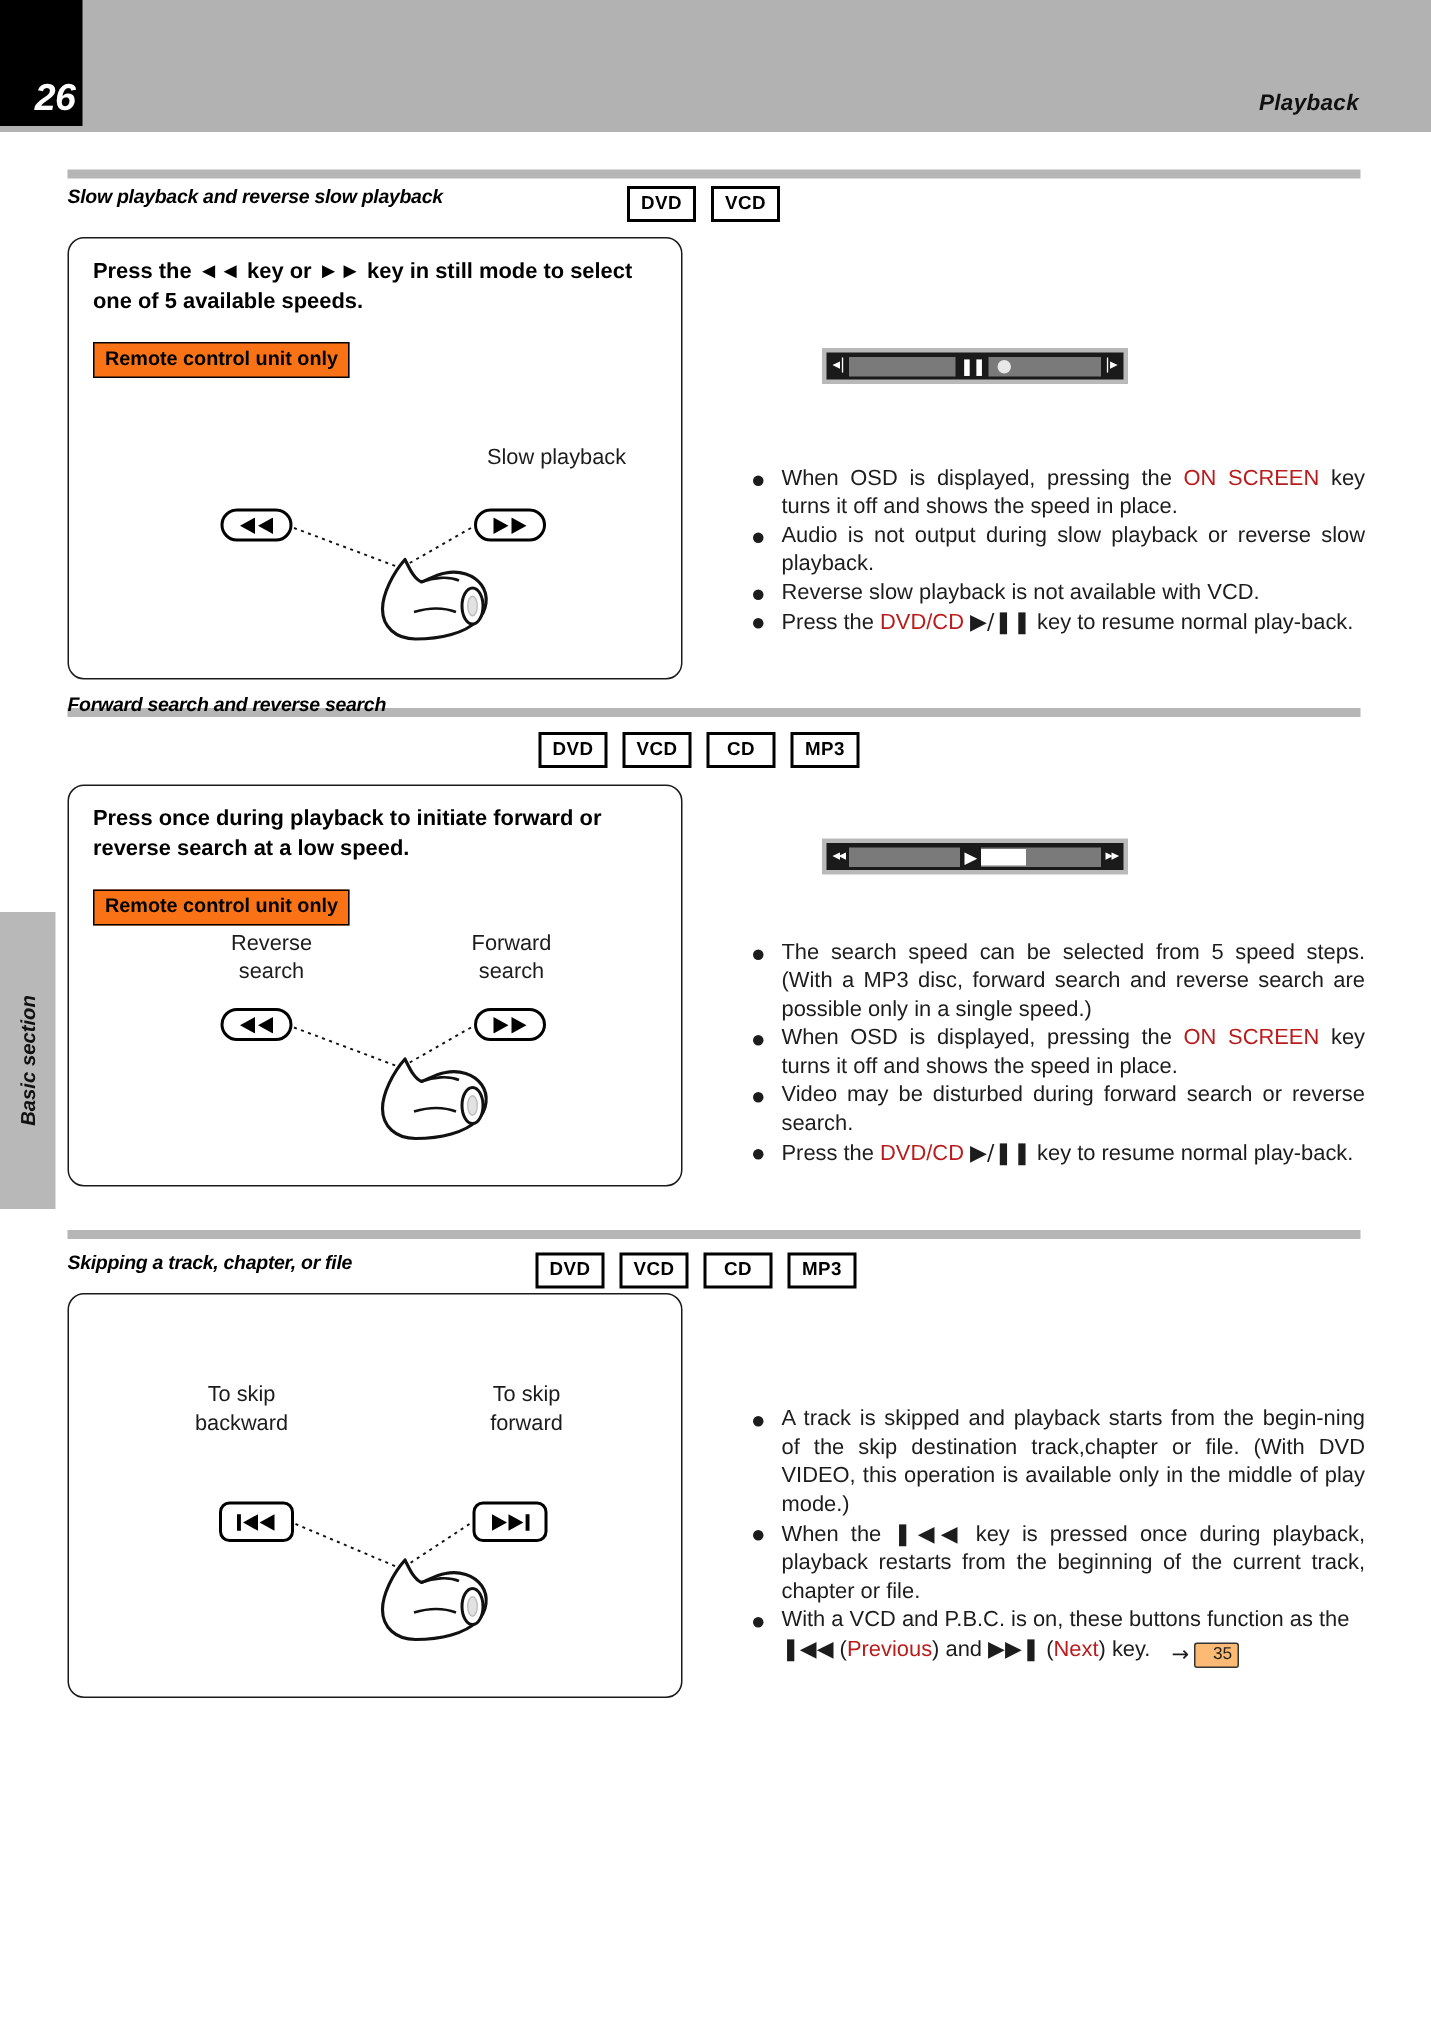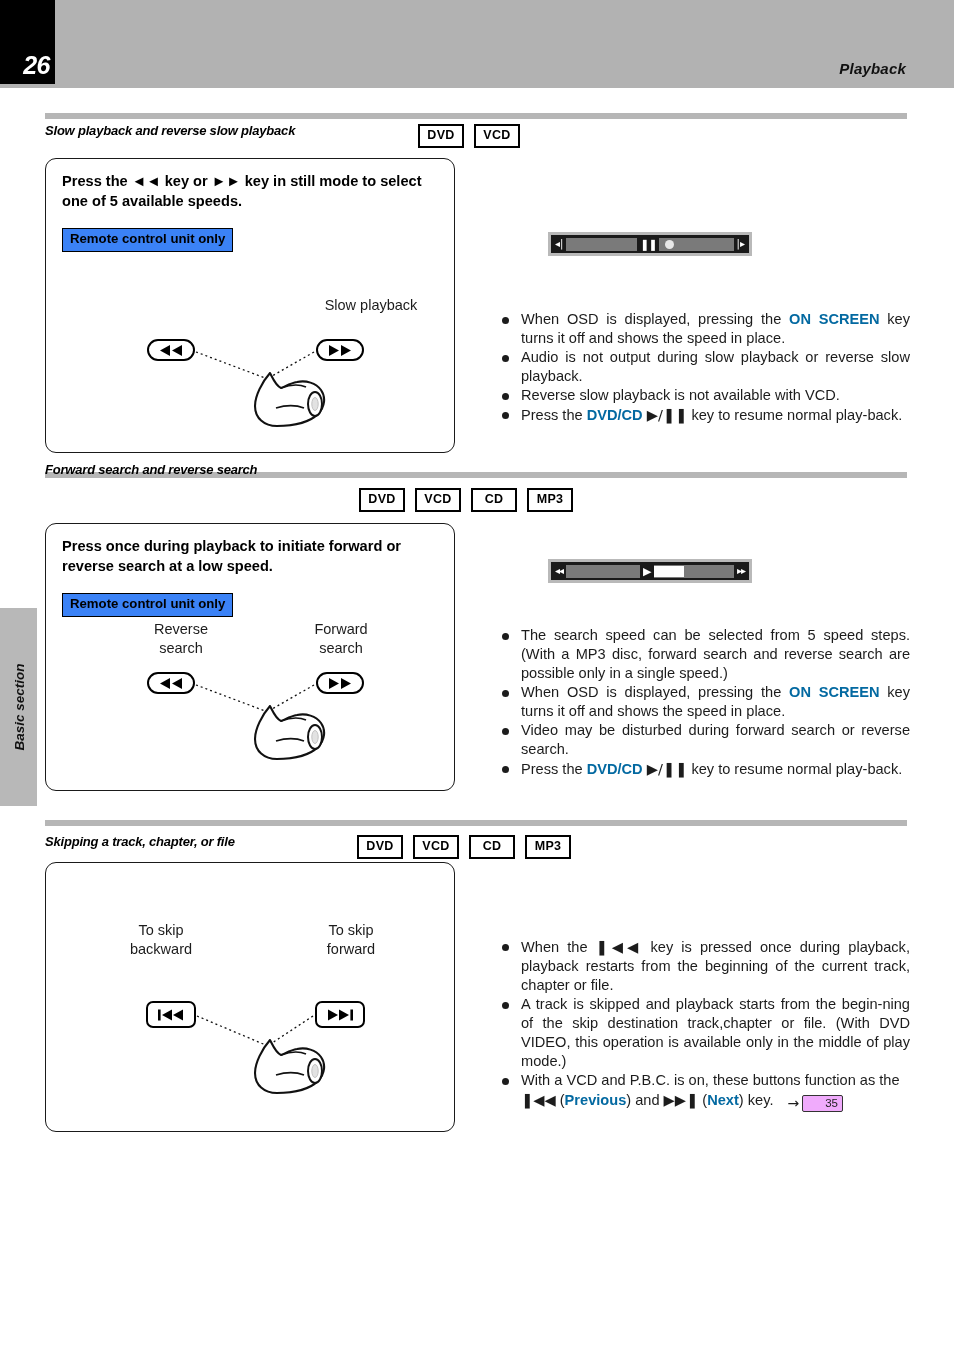--- a/index.html
+++ b/index.html
@@ -89,21 +89,21 @@
     font-weight:bold;font-size:14.6px;line-height:1.38;
     color:#000;
   }
   .rc-box{
     position:absolute;
     border:1.5px solid #000;
     padding:3px 7px 4px 7px;
     font-weight:bold;font-size:13.2px;
     line-height:1.1;
     color:#000;
-    background:#3b82f6;
+    background:#f97316;
     white-space:nowrap;
   }
 
   .diag-label{
     position:absolute;
     font-size:14.5px;line-height:1.28;
     color:#1c1c1c;
     text-align:center;
     white-space:nowrap;
   }
@@ -164,36 +164,36 @@
     color:#1c1c1c;
     text-align:justify;
     margin-bottom:0px;
   }
   .bullet::before{
     content:"";
     position:absolute;left:2px;top:7px;
     width:7px;height:7px;border-radius:50%;
     background:#1c1c1c;
   }
-  .bullet b{font-weight:bold;color:#0369a1;}
+  .bullet b{font-weight:normal;color:#b91c1c;}
   .nojust{text-align:left;}
 
   .pageref{
     display:inline-flex;align-items:center;gap:3px;
     vertical-align:-3px;
     margin-left:14px;
   }
   .pageref .num{
     border:1.3px solid #333;
     border-radius:2px;
     font-size:11.5px;
-    padding:0px 4px 1px 22px;
+    padding:0px 4px 1px 12px;
     line-height:1.25;
     color:#222;
-    background:#f0abfc;
+    background:#fdba74;
   }
   .glyph{font-family:"DejaVu Sans", sans-serif;}
 </style>
 </head>
 <body>
 
 <div class="header-band"></div>
 <div class="page-num-box">
   <div class="page-num">26</div>
 </div>
@@ -363,21 +363,21 @@
     <svg class="hand" style="left:200px;top:168px;" width="100" height="70" viewBox="0 0 100 70">
       <path d="M24 9 C16 18 9 32 9 42 C9 54 18 62 31 62 C48 62 64 58 72 50 C79 43 80 33 75 26 C70 19 60 16 51 18 C45 19 40 22 35 24 C30 22 27 15 24 9 Z" fill="#fff" stroke="#111" stroke-width="2.1" stroke-linejoin="round"></path>
       <path d="M35 24 C43 21 53 20 60 23" fill="none" stroke="#111" stroke-width="1.7"></path>
       <path d="M30 44 C40 41 50 41 58 44" fill="none" stroke="#111" stroke-width="1.7"></path>
       <ellipse cx="69" cy="40" rx="7" ry="12" fill="#fff" stroke="#111" stroke-width="2"></ellipse>
       <ellipse cx="69" cy="40" rx="3.2" ry="6.5" fill="#e2e2e2" stroke="#bdbdbd" stroke-width="0.9"></ellipse>
     </svg>
   </div>
 
   <div class="bullets" style="left:500px;top:937px;width:410px;">
+    <div class="bullet">A track is skipped and playback starts from the begin-ning of the skip destination track,chapter or file. (With DVD VIDEO, this operation is available only in the middle of play mode.)</div>
     <div class="bullet">When the <span class="glyph">❚◀◀</span> key is pressed once during playback, playback restarts from the beginning of the current track, chapter or file.</div>
-    <div class="bullet">A track is skipped and playback starts from the begin-ning of the skip destination track,chapter or file. (With DVD VIDEO, this operation is available only in the middle of play mode.)</div>
     <div class="bullet nojust">With a VCD and P.B.C. is on, these buttons function as the <span class="glyph">❚◀◀</span> (<b>Previous</b>) and <span class="glyph">▶▶❚</span> (<b>Next</b>) key.<span class="pageref">
           <span class="glyph" style="font-size:14px;">→</span>
           <span class="num">35</span>
         </span></div>
   </div>
 
 </div>
 
 </body></html>

